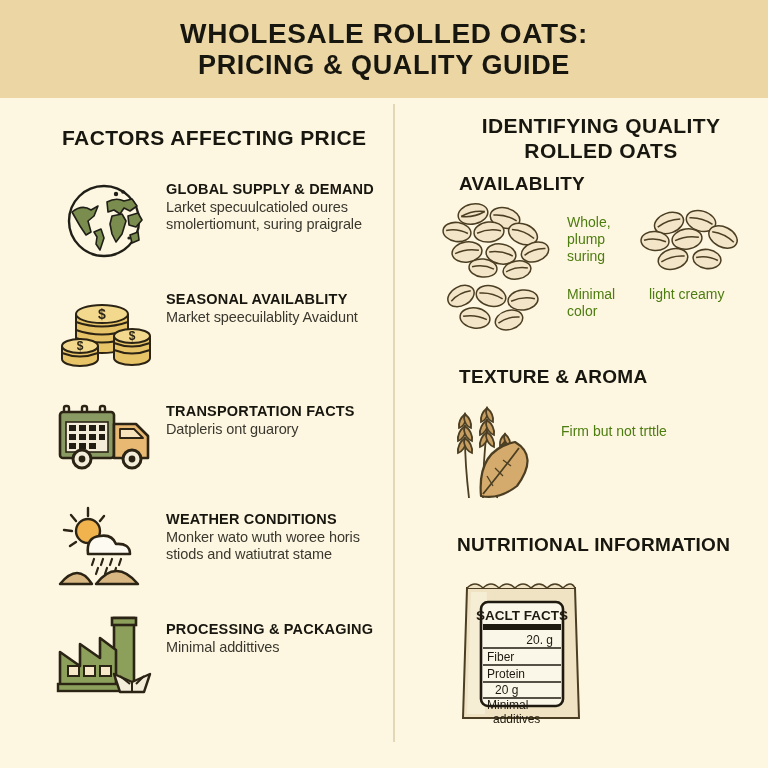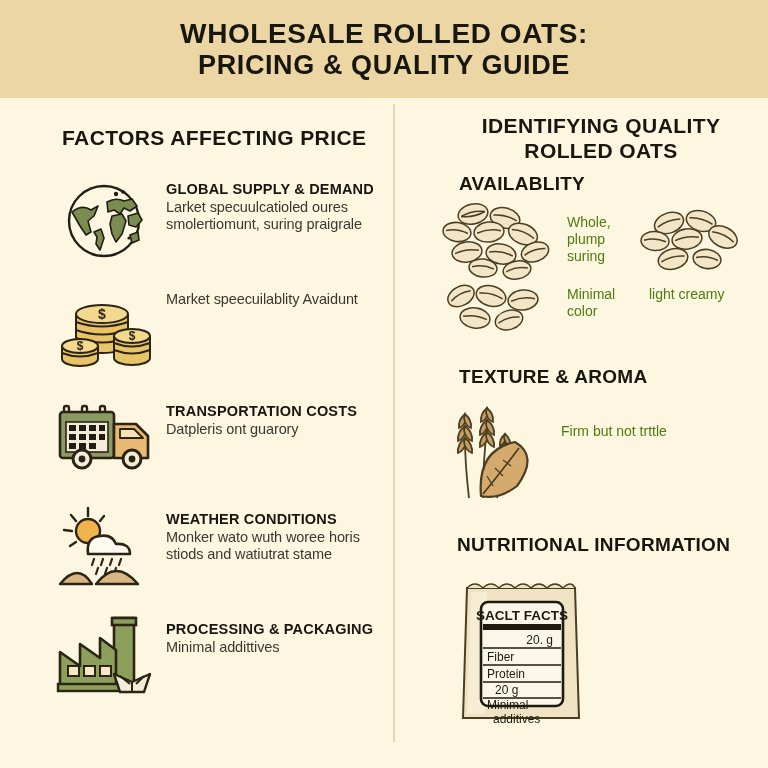--- a/index.html
+++ b/index.html
@@ -129,20 +129,21 @@
             <rect x="4" y="58" width="36" height="13" fill="#e8c468" stroke="none"></rect>
             <ellipse cx="22" cy="58" rx="18" ry="7" fill="#f2d98d"></ellipse>
             <line x1="4" y1="58" x2="4" y2="71"></line>
               <line x1="40" y1="58" x2="40" y2="71"></line>
             <path d="M4 65 Q22 72 40 65" fill="none"></path>
             <text x="22" y="62" font-size="12" font-weight="bold" fill="#2b2314" text-anchor="middle" font-family="Liberation Sans, sans-serif" stroke="none">$</text>
           </g>
         </svg>
       </div>
       <div class="txt" style="top:2px;">
+        <div class="rt">SEASONAL AVAILABLITY</div>
         <div class="rb">Market speecuilablity Avaidunt</div>
       </div>
     </div>
 
     <div class="row" style="top:298px;">
       <div class="ico">
         <svg width="100" height="84" viewBox="0 0 100 84">
           <rect x="6" y="10" width="5" height="10" rx="2" fill="none" stroke="#2b2314" stroke-width="2.4"></rect>
           <rect x="24" y="10" width="5" height="10" rx="2" fill="none" stroke="#2b2314" stroke-width="2.4"></rect>
           <rect x="42" y="10" width="5" height="10" rx="2" fill="none" stroke="#2b2314" stroke-width="2.4"></rect>
@@ -163,21 +164,21 @@
           </g>
           <path d="M56 28 L78 28 L90 40 L90 62 L56 62 Z" fill="#e8b972" stroke="#2b2314" stroke-width="2.6" stroke-linejoin="round"></path>
           <path d="M62 33 L76 33 L85 42 L62 42 Z" fill="#f6e2bb" stroke="#2b2314" stroke-width="1.8" stroke-linejoin="round"></path>
           <circle cx="24" cy="63" r="9" fill="#f3ecd8" stroke="#2b2314" stroke-width="3"></circle>
           <circle cx="24" cy="63" r="3.4" fill="#2b2314"></circle>
           <circle cx="74" cy="63" r="9" fill="#f3ecd8" stroke="#2b2314" stroke-width="3"></circle>
           <circle cx="74" cy="63" r="3.4" fill="#2b2314"></circle>
         </svg>
       </div>
       <div class="txt" style="top:6px;">
-        <div class="rt">TRANSPORTATION COSTS</div>
+        <div class="rt">TRANSPORTATION FACTS</div>
         <div class="rb">Datpleris ont guarory</div>
       </div>
     </div>
 
     <div class="row" style="top:408px;">
       <div class="ico">
         <svg width="100" height="84" viewBox="0 0 100 84">
           <g stroke="#2b2314" stroke-width="2.4" stroke-linecap="round">
             <line x1="30" y1="2" x2="30" y2="10"></line>
             <line x1="13" y1="9" x2="18" y2="15"></line>

